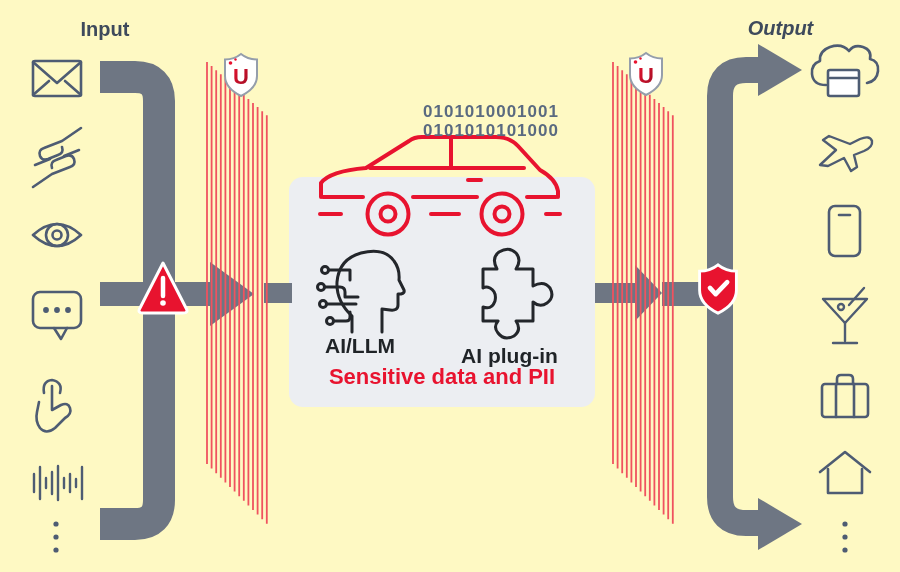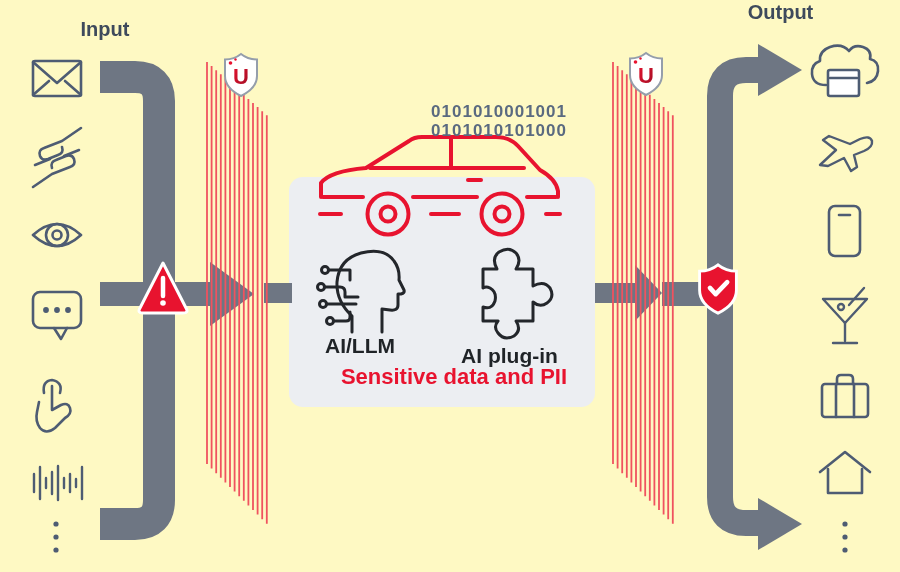--- a/index.html
+++ b/index.html
@@ -7,29 +7,29 @@
     position:relative;width:900px;height:572px;overflow:hidden;
     font-family:"Liberation Sans",sans-serif;background:#fef9c3;
     --path-gray:#6e7683;--icon-stroke:#4e5c73;--heading:#3e4a5c;
     --accent-red:#e8132f;--curtain-red:#f0525f;--box-bg:#eceef2;
     --binary-gray:#5a6a80;--dark-icon:#23262b;--shield-border:#959eab;
   }
   svg.layer{position:absolute;left:0;top:0;}
   .txt{position:absolute;white-space:nowrap;}
   .flow-label{font-size:20px;font-weight:700;color:var(--heading);text-align:center;}
   #input-label{left:60px;top:18px;width:90px;}
-  #output-label{left:733px;top:1px;width:95px;}
-  .binary{left:415px;top:102px;width:152px;text-align:right;
+  #output-label{left:733px;top:17px;width:95px;font-style:italic;}
+  .binary{left:415px;top:102px;width:152px;text-align:center;
     font-size:17px;font-weight:600;letter-spacing:1px;line-height:19px;
     color:var(--binary-gray);}
   .ai-label{font-size:21px;font-weight:700;color:#1f2327;text-align:center;}
   #ai-llm-label{left:310px;top:334px;width:100px;}
   #ai-plugin-label{left:452px;top:344px;width:115px;}
   #caption{left:289px;top:364px;width:306px;text-align:center;
-    font-size:22px;font-weight:700;color:var(--accent-red);margin-left:12px;}
+    font-size:22px;font-weight:700;color:var(--accent-red);}
 </style>
 </head>
 <body>
 
 <div class="stage" style="--path-gray: #6e7683; --icon-stroke: #4e5c73; --heading: #3e4a5c; --accent-red: #e8132f; --curtain-red: #f0525f; --box-bg: #eceef2; --binary-gray: #5a6a80; --dark-icon: #23262b; --shield-border: #959eab;">
 
   <svg class="layer" width="900" height="572" viewBox="0 0 900 572">
     <defs>
       <linearGradient id="uGrad" x1="0" y1="0" x2="1" y2="1">
         <stop offset="0" stop-color="#e8132f"></stop>

